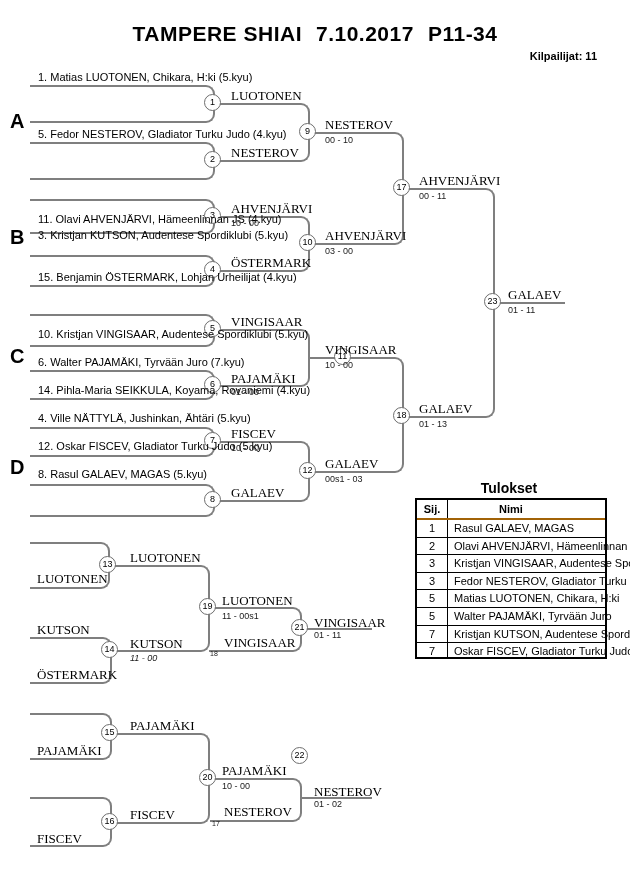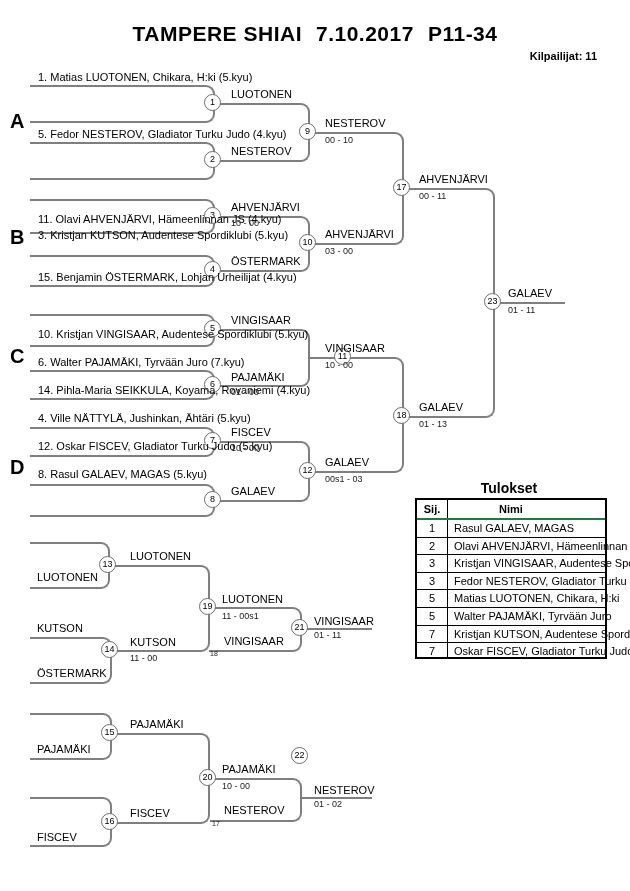--- a/index.html
+++ b/index.html
@@ -3,33 +3,33 @@
 <meta charset="utf-8">
 <style>
   html,body{margin:0;padding:0;background:#fff;}
   #sheet{position:relative;width:630px;height:891px;background:#fff;overflow:hidden;
          font-family:"Liberation Sans","DejaVu Sans",sans-serif;color:#000;}
   .abs{position:absolute;white-space:nowrap;}
   .title{font-size:21px;font-weight:bold;letter-spacing:0.5px;z-index:3;}
   .subhead{font-size:11px;font-weight:bold;z-index:3;}
   .pool{font-size:20px;font-weight:bold;z-index:3;}
   .seed{font-size:11px;z-index:4;}
-  .lbl{font-size:11px;z-index:4;}
+  .lbl{font-size:13px;z-index:4;font-family:Liberation Serif, serif;}
   .score{font-size:9px;color:#1a1a1a;z-index:4;}
   .fnote{font-size:7px;color:#1a1a1a;z-index:4;}
   
   .el{position:absolute;border:0 solid #7f7f7f;z-index:1;}
   .tr{border-top-width:2px;border-right-width:2px;border-top-right-radius:9px;}
   .br{border-bottom-width:2px;border-right-width:2px;border-bottom-right-radius:9px;}
   .hl{position:absolute;border-top:2px solid #7f7f7f;height:0;z-index:1;}
   .circle{position:absolute;width:15px;height:15px;border:1.5px solid #6e6e6e;border-radius:50%;
           background:#fff;z-index:2;font-size:9px;line-height:15px;text-align:center;color:#000;}
   
   #rtable{position:absolute;left:415px;top:498px;width:188px;height:157px;border:2px solid #000;z-index:3;background:transparent;}
-  #rtable .thead{height:18px;border-bottom:2px solid #15803d;position:relative;font-weight:bold;font-size:11px;}
+  #rtable .thead{height:18px;border-bottom:2px solid #a16207;position:relative;font-weight:bold;font-size:11px;}
   #rtable .trow{height:16.6px;border-bottom:1px solid #000;position:relative;font-size:11px;}
   #rtable .trow:last-child{border-bottom:none;}
   .tplace{position:absolute;left:0;top:0;width:30px;text-align:center;line-height:16px;}
   .thead .tplace{line-height:18px;}
   .tname{position:absolute;left:37px;top:0;line-height:16px;white-space:nowrap;}
   .thead .tname{left:0;width:100%;text-align:center;line-height:18px;}
   .vdiv{position:absolute;left:30px;top:0;bottom:0;border-left:1px solid #000;}
   .ttitle{font-size:14px;font-weight:bold;z-index:3;}
 </style>
 </head>
@@ -150,21 +150,21 @@
   <div class="el br" style="left:110px;top:607px;width:98px;height:43px;"></div>
   <div class="el tr" style="left:208px;top:607px;width:92px;height:21px;"></div>
   <div class="el br" style="left:209px;top:628px;width:91px;height:22px;"></div>
   <div class="hl" style="left:300px;top:628px;width:72px;"></div>
   <div class="circle" style="left:99px;top:556px;">13</div>
   <div class="circle" style="left:101px;top:641px;">14</div>
   <div class="circle" style="left:199px;top:598px;">19</div>
   <div class="circle" style="left:291px;top:619px;">21</div>
   <div class="abs lbl" style="left:130px;top:550px;">LUOTONEN</div>
   <div class="abs lbl" style="left:130px;top:636px;">KUTSON</div>
-  <div class="abs score" style="left:130px;top:653px;">11 - 00</div>
+  <div class="abs score" style="left:130px;top:653px;font-style:italic;">11 - 00</div>
   <div class="abs lbl" style="left:222px;top:593px;">LUOTONEN</div>
   <div class="abs score" style="left:222px;top:611px;">11 - 00s1</div>
   <div class="abs lbl" style="left:224px;top:635px;">VINGISAAR</div>
   <div class="abs fnote" style="left:210px;top:650px;">18</div>
   <div class="abs lbl" style="left:314px;top:615px;">VINGISAAR</div>
   <div class="abs score" style="left:314px;top:630px;">01 - 11</div>
 
   <div class="abs lbl" style="left:37px;top:743px;">PAJAMÄKI</div>
   <div class="abs lbl" style="left:37px;top:831px;">FISCEV</div>
   <div class="el tr" style="left:30px;top:713px;width:80px;height:20px;"></div>

